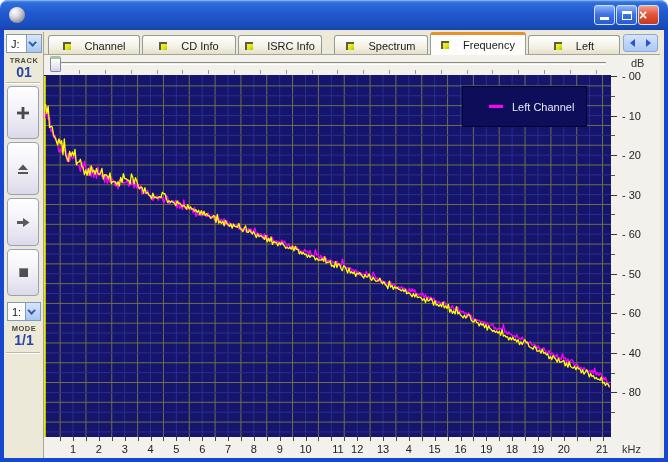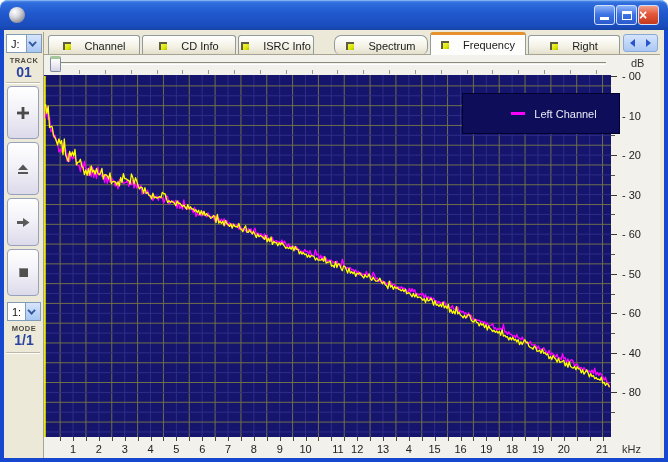--- a/index.html
+++ b/index.html
@@ -61,22 +61,22 @@
   .stop-square { width:9px; height:9px; background:#4f4f4f; box-shadow: inset 1px 1px 0 #8a8a8a; }
 
   
   .strip-top { left:44px; top:55px; width:567px; height:20px; background:#f2f1ec; }
   .db-strip { left:611px; top:55px; width:49px; height:382px; background:#f2f1ec; }
   .ruler-bottom { left:44px; top:437px; width:616px; height:21px; background:#f2f1ec; }
   .slider-track { left:6px; top:7px; width:556px; height:3px; border-top:1px solid #8a8a7a; border-bottom:1px solid #ffffff; }
   .slider-thumb { left:6px; top:1px; width:11px; height:16px; border:1px solid #7b8aa0; border-top:3px solid #a4c79a;
     border-radius:2px; background: linear-gradient(180deg,#fdfdfd 0%,#e9e8f1 60%,#d5d3e5 100%); }
   .plot { left:44px; top:75px; width:567px; height:362px; background:#15156e; }
-  .legend { left:462px; top:86px; width:158px; height:41px; background:#0d0d5a; border:1px solid #020230;
-    display:flex; flex-direction:row; justify-content:center; gap:5px; padding-left:26px; z-index:4;margin-top:7px; }
+  .legend { left:462px; top:86px; width:125px; height:41px; background:#0d0d5a; border:1px solid #020230;
+    display:flex; flex-direction:column; justify-content:center; gap:5px; padding-left:26px; z-index:4; }
   .legend-row { display:flex; align-items:center; gap:9px; }
   .legend-dash { width:14px; height:3px; }
   .legend-text { font-size:11px; color:#eaeaf8; }
   .tick-x { width:1px; height:4px; background:#4a4a38; top:0; }
   .tick-top { width:1px; height:4px; background:#98968a; top:15px; }
   .xlab { width:20px; text-align:center; font-size:11px; color:#222; top:6px; }
   .khz { font-size:11px; color:#333; top:6px; }
   .db-head { font-size:11px; color:#333; left:20px; top:2px; }
   .db-row { left:0; font-size:11px; color:#222; white-space:nowrap; }
   .db-tick-major { left:0; width:6px; height:1px; background:#3a3a30; }
@@ -105,35 +105,35 @@
 
 <div class="abs tab-baseline"></div>
 <div class="abs tab" style="left:48px;width:92px;">
   <span class="flag"></span>
   <span>Channel</span>
 </div>
 <div class="abs tab" style="left:142px;width:94px;">
   <span class="flag"></span>
   <span>CD Info</span>
 </div>
-<div class="abs tab" style="left:238px;width:76px;">
+<div class="abs tab" style="left:238px;width:84px;">
   <span class="flag"></span>
   <span>ISRC Info</span>
 </div>
-<div class="abs tab" style="left:334px;width:94px;border-radius:7px;">
+<div class="abs tab" style="left:334px;width:94px;">
   <span class="flag"></span>
   <span>Spectrum</span>
 </div>
 <div class="abs tab active" style="left:430px;width:96px;">
   <span class="flag"></span>
   <span>Frequency</span>
 </div>
 <div class="abs tab" style="left:528px;width:92px;">
   <span class="flag"></span>
-  <span>Right</span>
+  <span>Left</span>
 </div>
 <div class="abs tab-scroller">
   <span class="arr-l"></span>
   <span class="arr-r"></span>
 </div>
 
 <div class="abs sidebar-edge"></div>
 
 <div class="abs combo" style="left:6px;top:34px;width:36px;height:19px;">
   <span class="val">J:</span>

